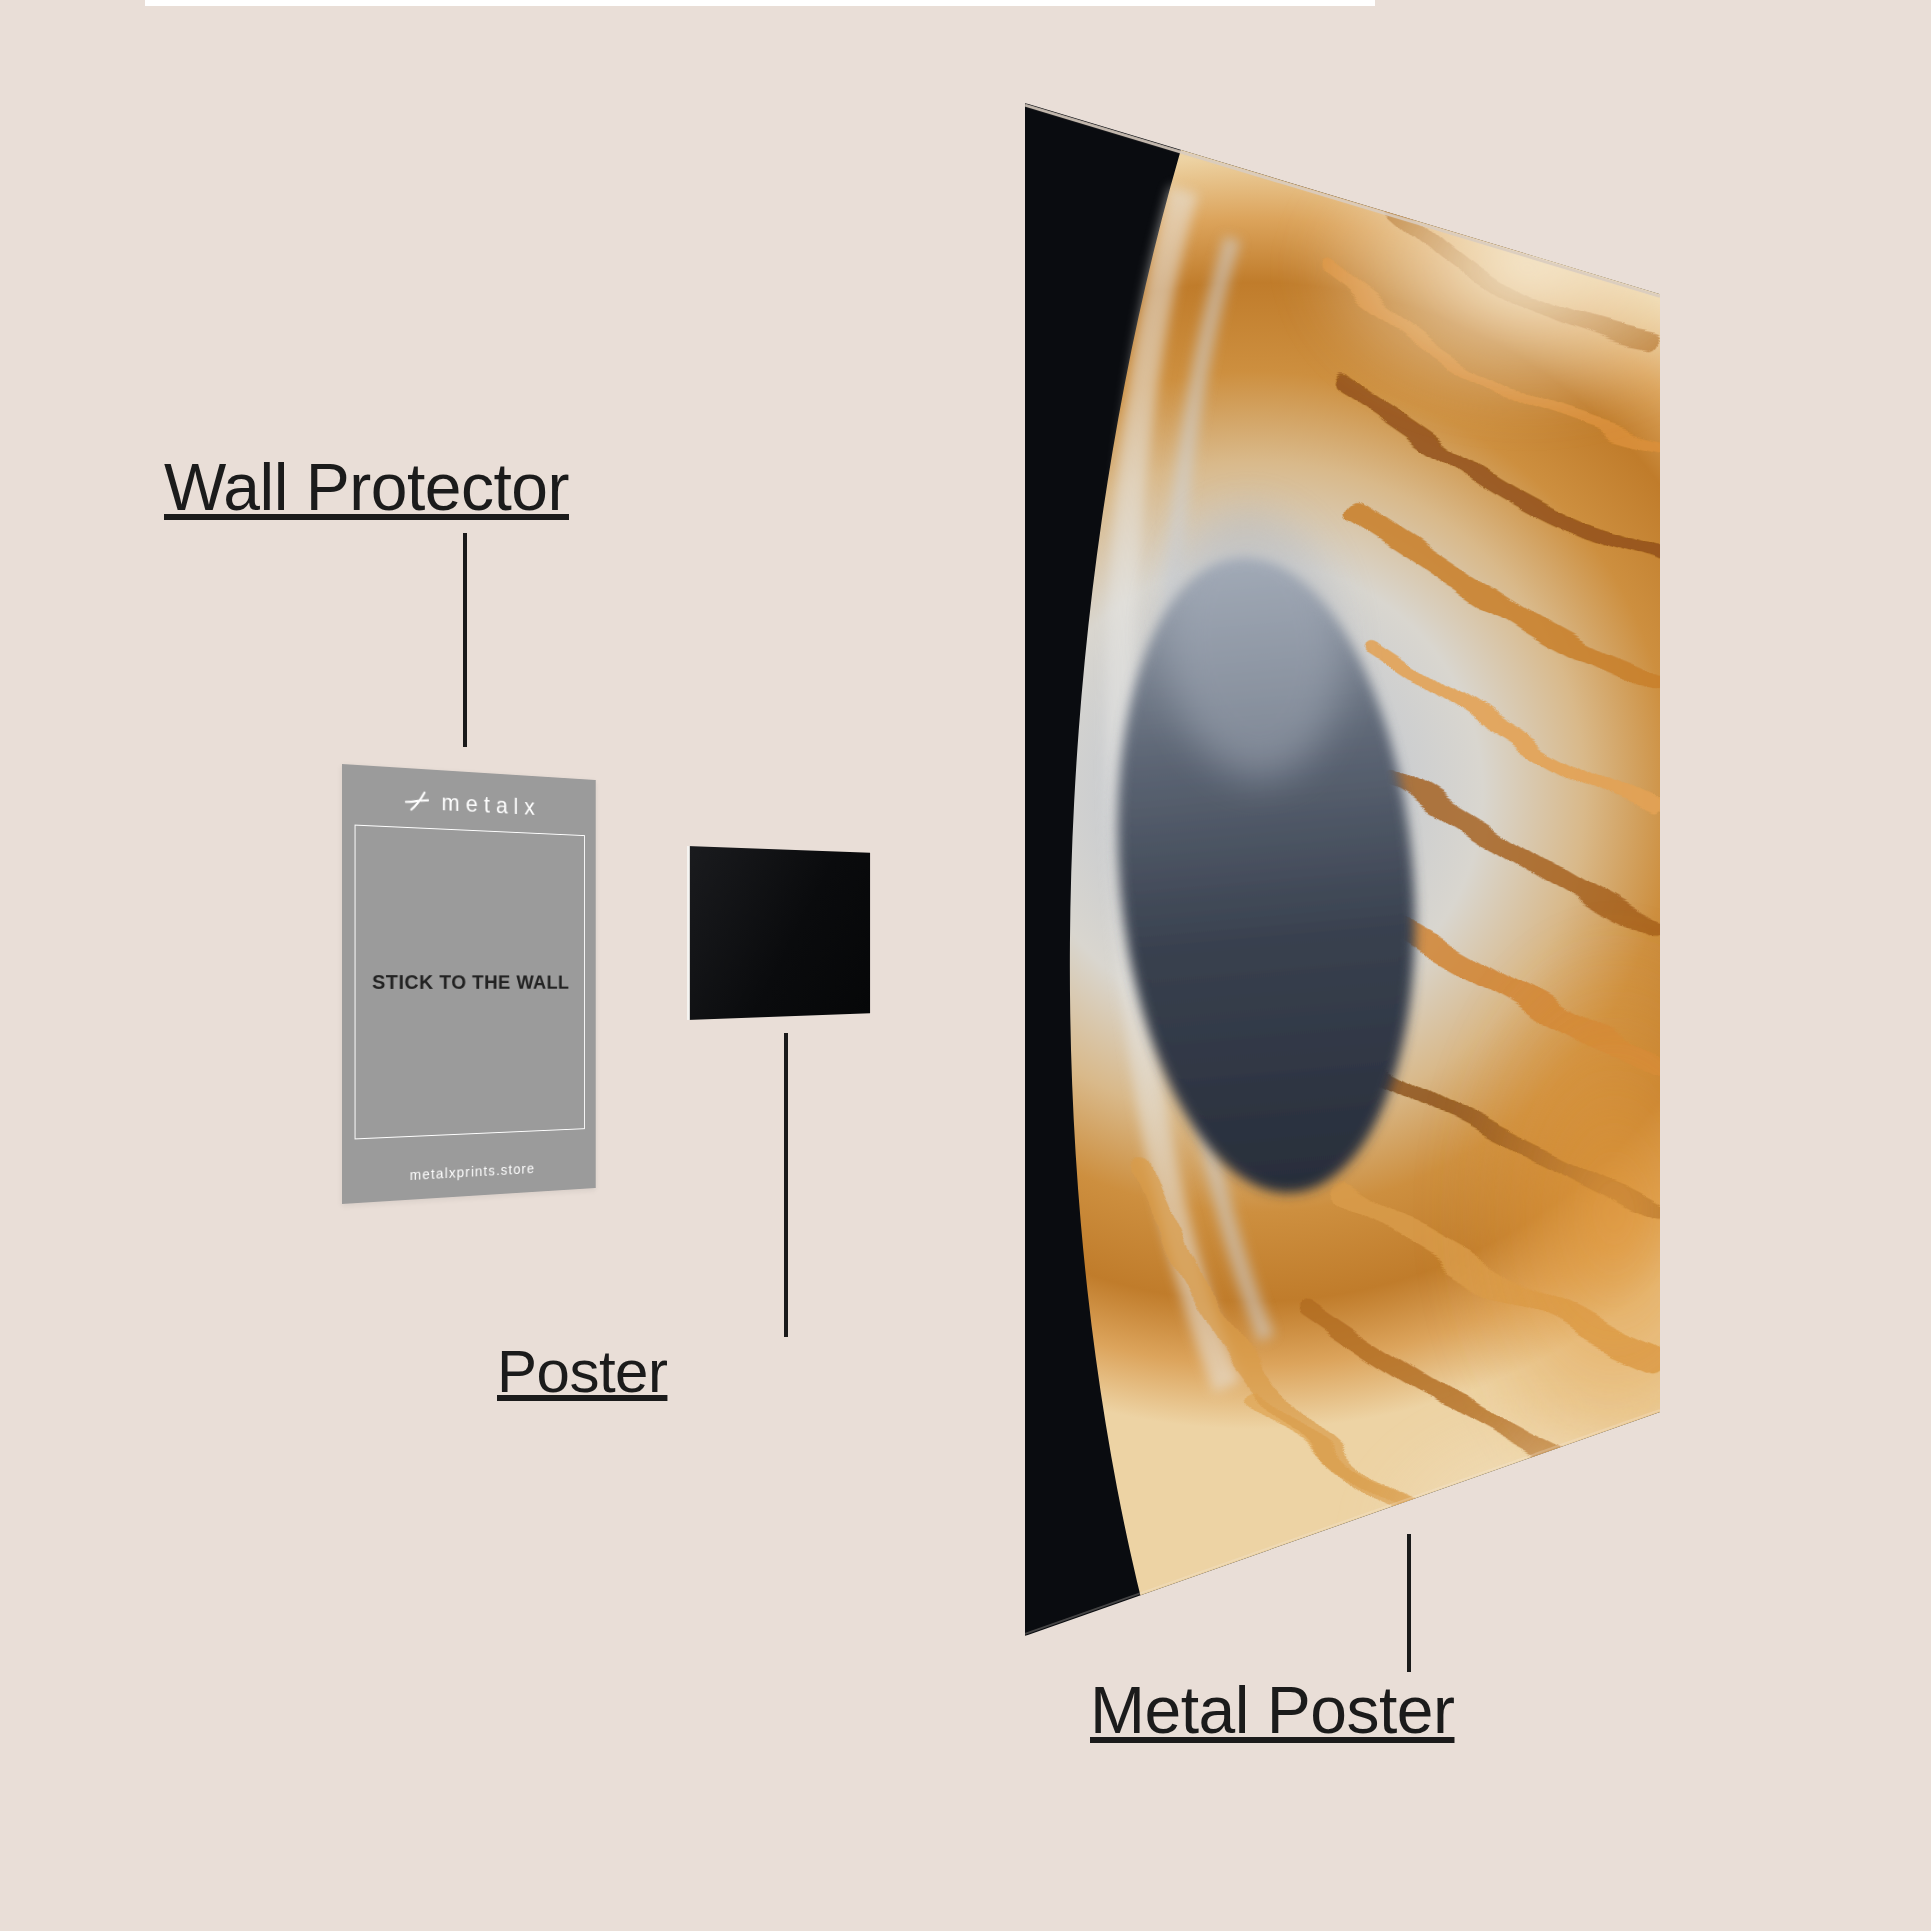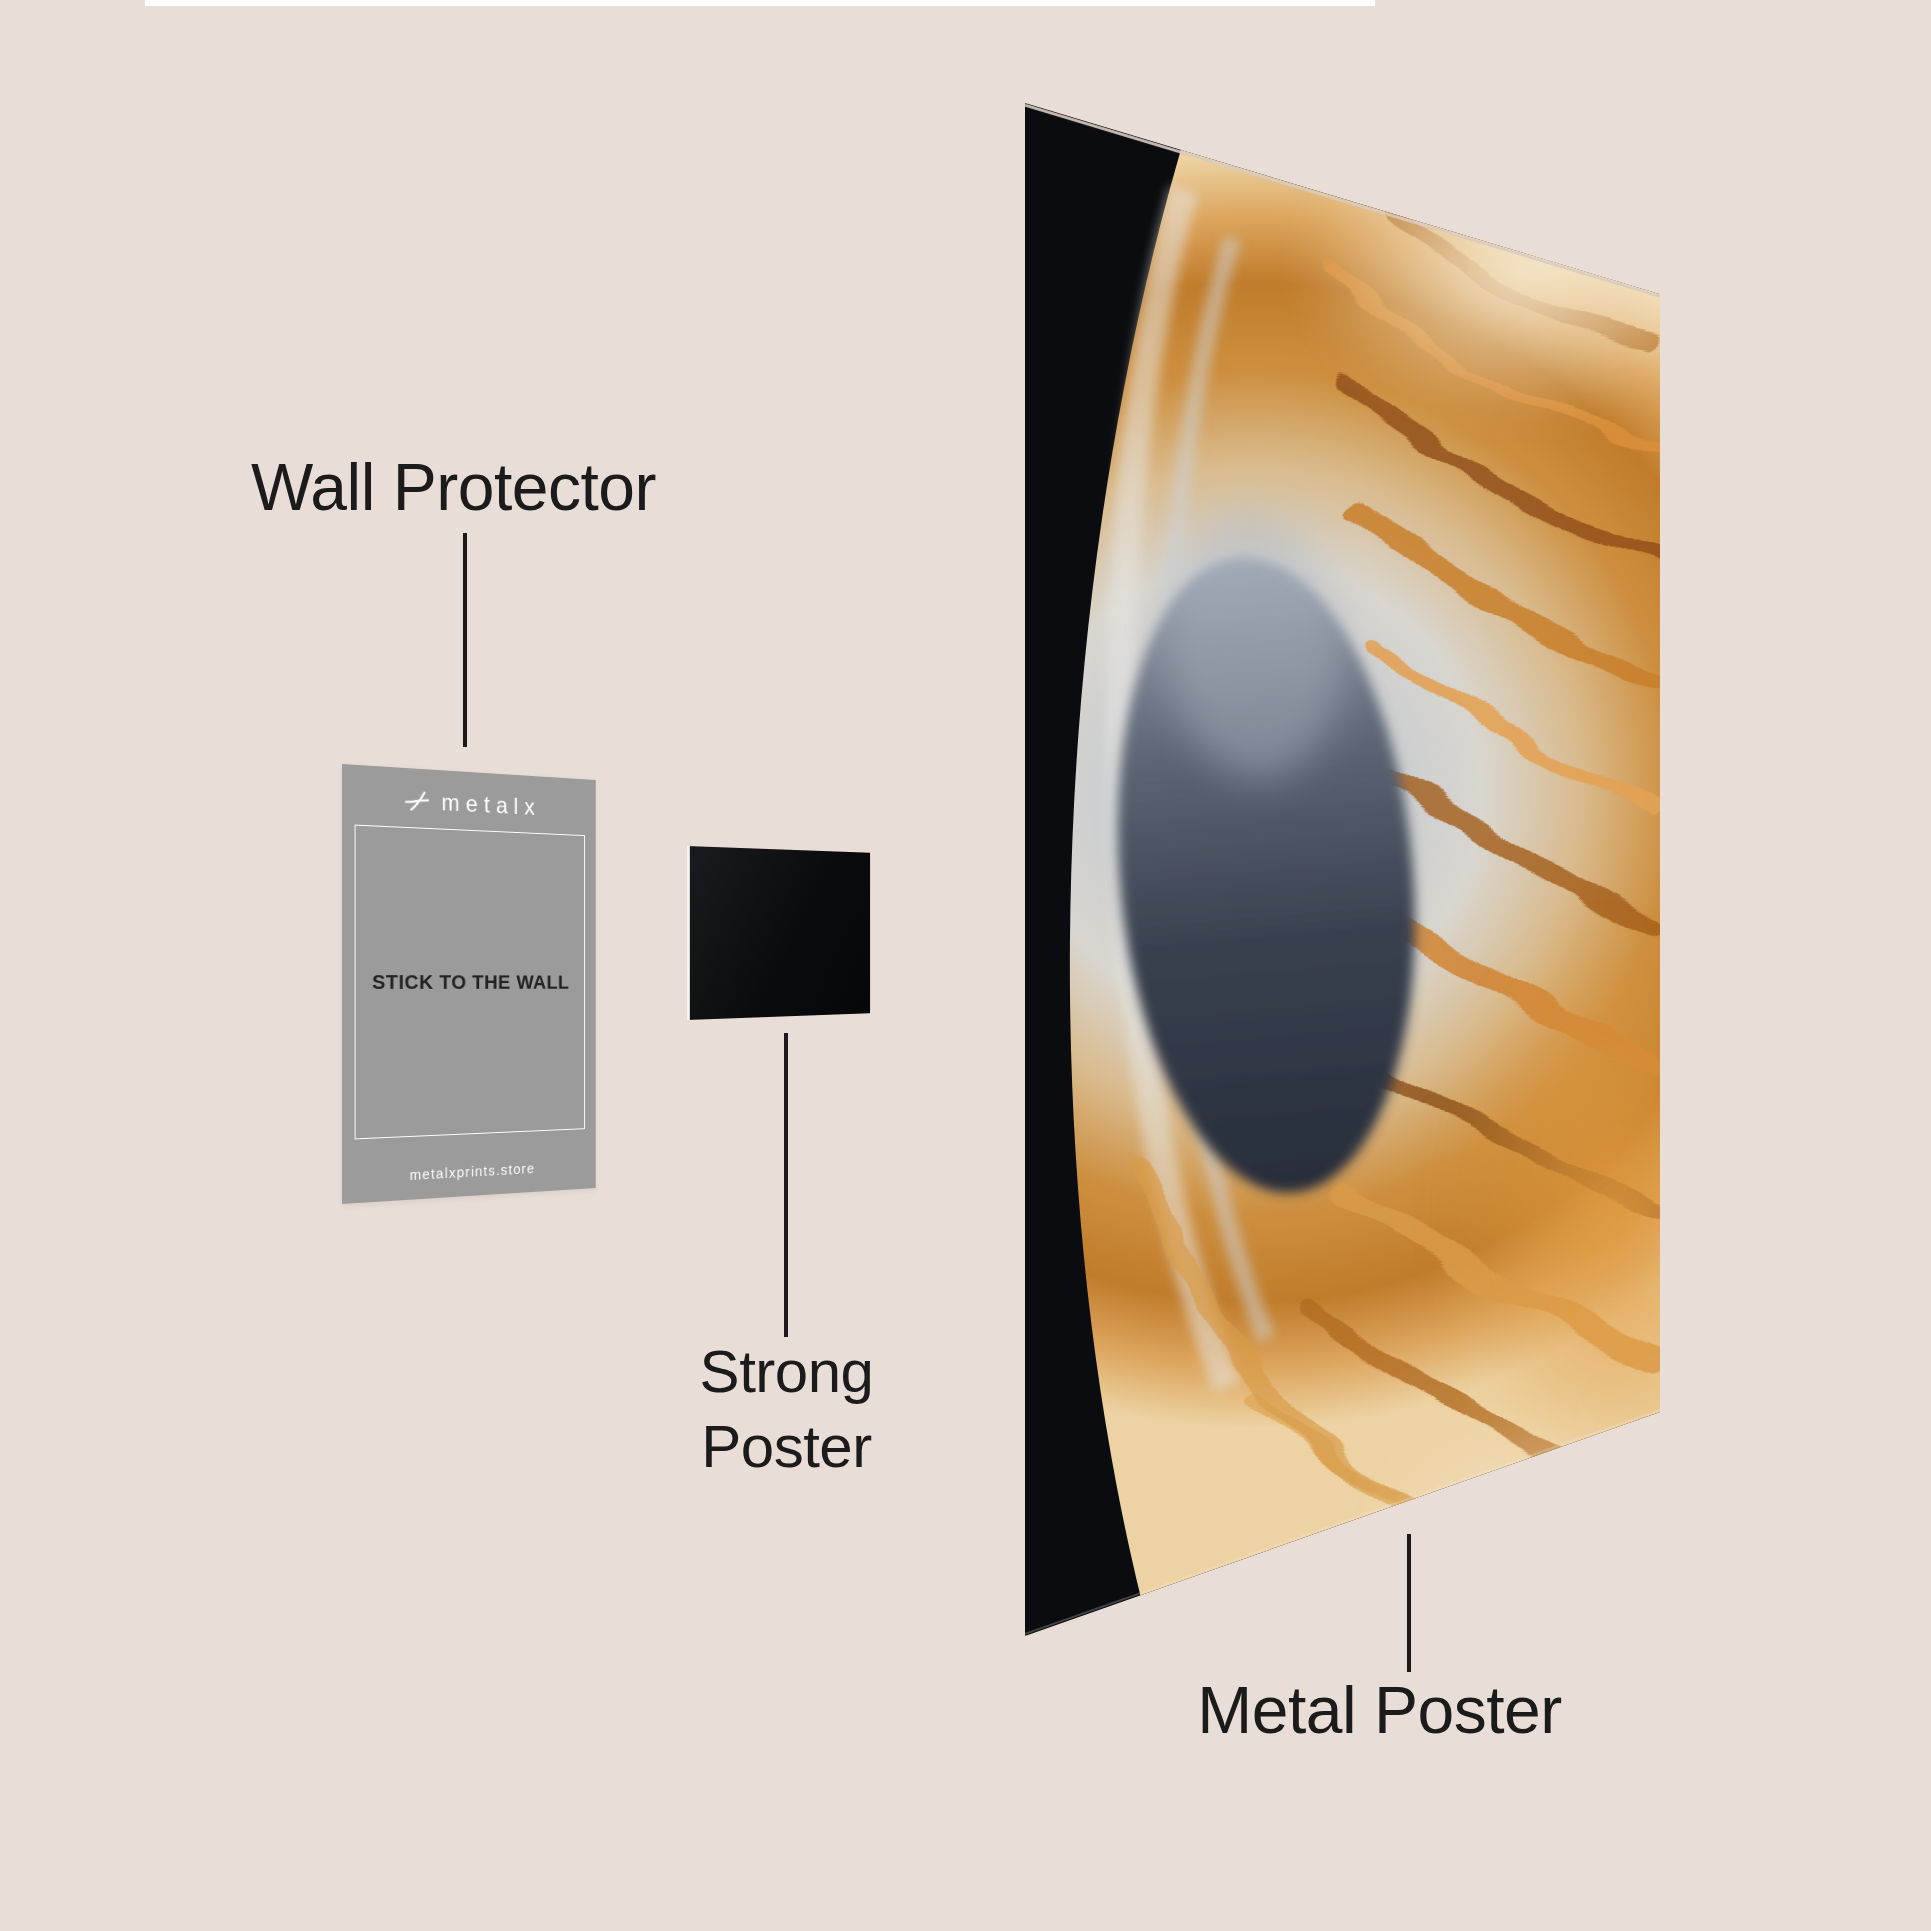--- a/index.html
+++ b/index.html
@@ -12,21 +12,21 @@
   body{background:var(--bg);}
   .canvas{
     position:relative; width:1931px; height:1931px; overflow:hidden;
     background:var(--bg);
     font-family:"Liberation Sans", sans-serif;
   }
   .top-strip{position:absolute; left:145px; top:0; width:1230px; height:5.8px; background:#ffffff;}
 
   .label{
     position:absolute; color:var(--label); font-size:66px; font-weight:400;
-    letter-spacing:-0.5px; text-align:center; line-height:75px;
+    letter-spacing:-0.5px; text-align:left; line-height:75px;text-decoration:underline;
   }
   .label-wall{left:164px; top:450px; width:579px;}
   .label-magnet{left:497px; top:1334px; width:579px; font-size:60px;}
   .label-poster{left:1090px; top:1673px; width:579px;}
 
   .leader{position:absolute; width:3.9px; background:var(--line);}
   .leader-wall{left:463px; top:533px; height:214px;}
   .leader-magnet{left:784px; top:1033px; height:304px;}
   .leader-poster{left:1407px; top:1534px; height:138px;}
 
@@ -100,21 +100,20 @@
     </div>
     <div class="frame">
       <div class="stick">STICK TO THE WALL</div>
     </div>
     <div class="store">metalxprints.store</div>
   </div>
 
   <div class="magnet"></div>
   <div class="leader leader-magnet"></div>
   <div class="label label-magnet">
-    <div>Strong</div>
     <div>Poster</div>
   </div>
 
   <div class="poster">
     <svg width="635" height="1533" viewBox="0 0 658 1588">
       <defs>
         <radialGradient id="corneaGrad" gradientUnits="userSpaceOnUse" cx="235" cy="740" r="660">
           <stop offset="0" stop-color="#9aa2ae"></stop>
           <stop offset="0.18" stop-color="#c6cad0"></stop>
           <stop offset="0.36" stop-color="#d9d6cf"></stop>

